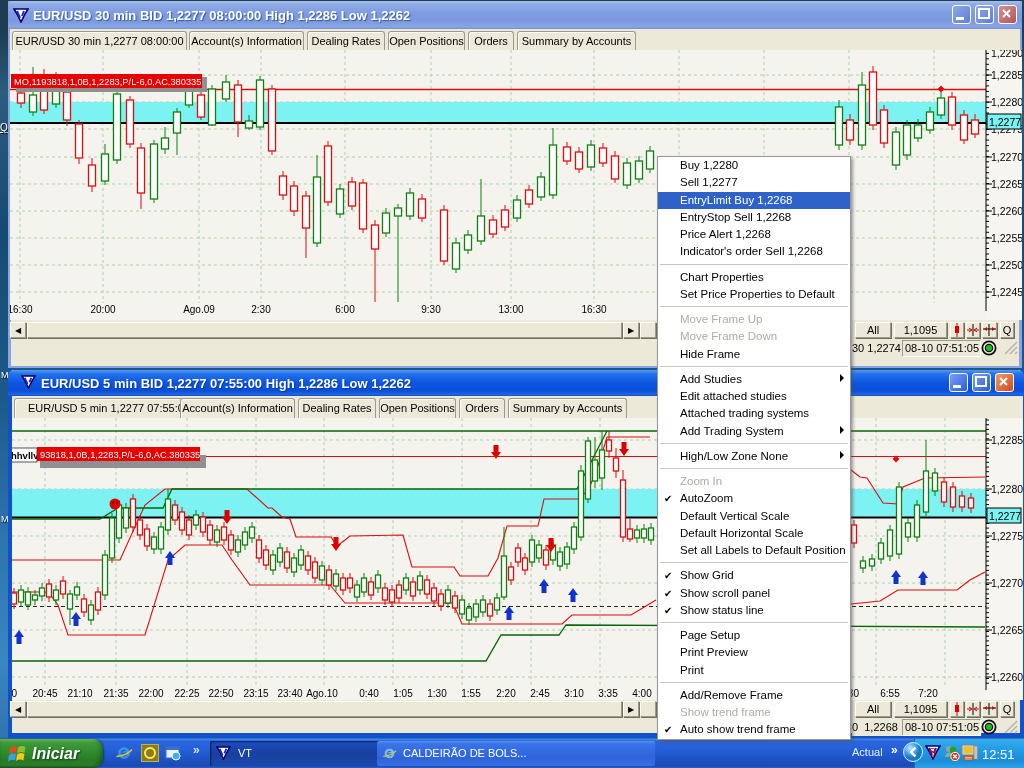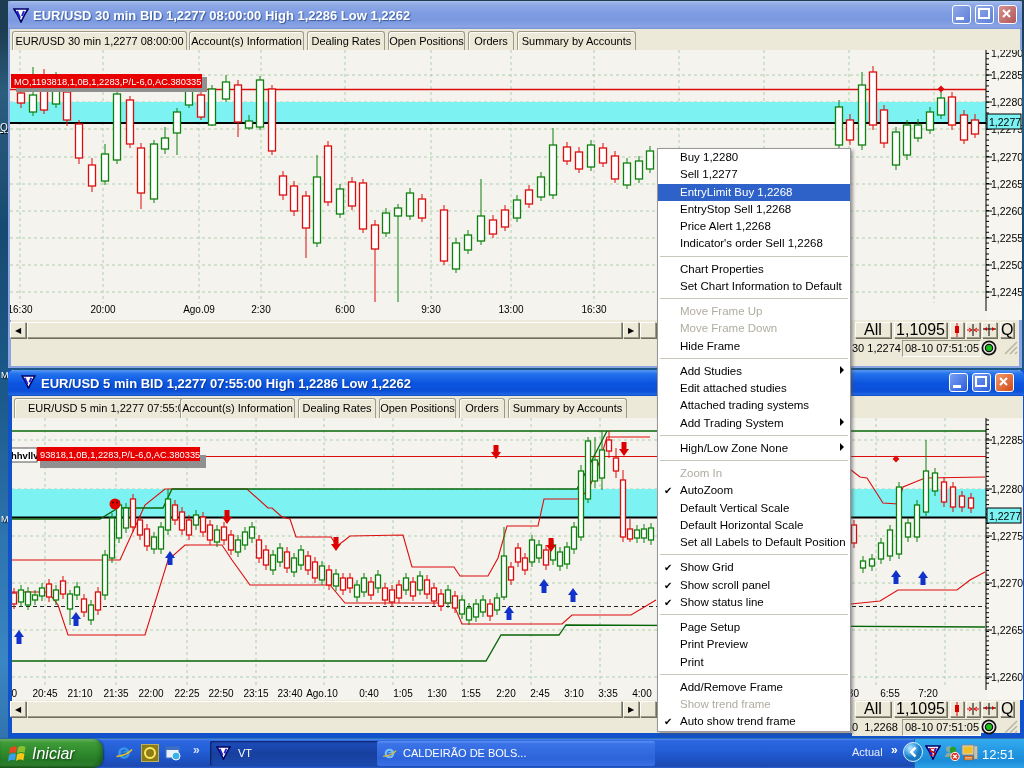--- a/index.html
+++ b/index.html
@@ -20,41 +20,41 @@
 #w2frame{left:8px;top:370px;width:1016px;height:368px;background:#ece9d8;
  border-left:4px solid #0f52cc;border-right:4px solid #0f52cc;border-bottom:5px solid #0f52cc}
 #w2title{left:8px;top:370px;width:1016px;height:26px;border-radius:6px 6px 0 0;
  background:linear-gradient(180deg,#5a96f2 0%,#2272ec 15%,#0c55e0 50%,#0a4fd8 80%,#2268e4 96%,#0840b0 100%)}
 .tabbar{background:#ece9d8}
 .tab{position:absolute;top:2px;height:20px;background:#ece9d8;border:1px solid #9c9a8a;
  border-bottom:none;border-radius:3px 3px 0 0;font-size:11px;color:#000;text-align:center;
  padding-top:3px;white-space:nowrap;box-shadow:inset 1px 1px 0 #fdfcf8}
 .btn3d{position:absolute;background:#ece9d8;border:1px solid #fff;
  border-right-color:#9c9a8a;border-bottom-color:#9c9a8a;box-shadow:1px 1px 0 #71705f;
- font-size:16px;color:#000;text-align:center}
+ font-size:11px;color:#000;text-align:center}
 .sunk{position:absolute;background:#ece9d8;border:1px solid #9c9a8a;border-right-color:#fff;
  border-bottom-color:#fff;font-size:12px;color:#000}
 
-#menu{left:657px;top:148px;width:194px;background:#fff;border:1px solid #99979a;
+#menu{left:657px;top:156px;width:194px;background:#fff;border:1px solid #99979a;
  box-shadow:2px 2px 3px rgba(80,80,80,.55);font-size:11.5px;color:#000;z-index:50}
 .mi{height:17.25px;line-height:17.25px;padding-left:22px;position:relative;white-space:nowrap}
 .mi.dis{color:#b0aca0}
 .mi.hl{background:#2e62c8;color:#fff}
 .mi .chk{position:absolute;left:6px;top:0px;font-size:10px;color:#000}
 .mi .sub{position:absolute;right:6px;top:3px;width:0;height:0;border-left:4px solid #000;
  border-top:4px solid transparent;border-bottom:4px solid transparent}
 .msep{height:8px;position:relative}
 .msep div{position:absolute;left:2px;right:2px;top:3px;height:1px;background:#c9c7ba}
 
 #taskbar{left:0;top:739px;width:1024px;height:29px;
  background:linear-gradient(180deg,#4b8af7 0%,#2d66e0 6%,#2460d8 35%,#1d50c0 77%,#1b49ae 93%,#2a5fd0 100%)}
 #startbtn{position:absolute;left:0;top:0;width:103px;height:29px;border-radius:0 10px 10px 0;
  background:linear-gradient(180deg,#70b565 0%,#3f9c38 12%,#2f8b2d 45%,#267a26 75%,#348834 92%,#1d651d 100%);
  box-shadow:inset -2px -2px 4px rgba(0,40,0,.4), 1px 0 2px rgba(0,0,0,.4);
- color:#fff;font-size:16px;font-weight:normal;font-style:italic;line-height:29px;text-shadow:1px 1px 2px rgba(0,0,0,.5)}
+ color:#fff;font-size:16px;font-weight:bold;font-style:italic;line-height:29px;text-shadow:1px 1px 2px rgba(0,0,0,.5)}
 .taskbtn{position:absolute;top:2px;height:25px;border-radius:2px;color:#fff;font-size:11px;
  line-height:25px;white-space:nowrap;overflow:hidden}
 #tray{position:absolute;left:914px;top:0;width:110px;height:29px;
  background:linear-gradient(180deg,#35abee 0%,#2399e4 40%,#1b8cd8 75%,#2ea2e8 100%);
  border-left:1px solid #1668a8}
 .qlicon{position:absolute;top:5px;width:18px;height:18px;font-size:14px;text-align:center;line-height:18px}
 </style></head>
 <body>
 <div id="desktop" class="abs"></div>
 <div class="abs" style="left:1px;top:514px;color:#fff;font-size:9px;text-shadow:1px 1px 1px #000">M</div>
@@ -782,21 +782,21 @@
     <div class="mi">Buy 1,2280</div>
     <div class="mi">Sell 1,2277</div>
     <div class="mi hl">EntryLimit Buy 1,2268</div>
     <div class="mi">EntryStop Sell 1,2268</div>
     <div class="mi">Price Alert 1,2268</div>
     <div class="mi">Indicator's order Sell 1,2268</div>
     <div class="msep">
       <div></div>
     </div>
     <div class="mi">Chart Properties</div>
-    <div class="mi">Set Chart Information to Default</div>
+    <div class="mi">Set Price Properties to Default</div>
     <div class="msep">
       <div></div>
     </div>
     <div class="mi dis">Move Frame Up</div>
     <div class="mi dis">Move Frame Down</div>
     <div class="mi">Hide Frame</div>
     <div class="msep">
       <div></div>
     </div>
     <div class="mi">Add Studies<span class="sub"></span></div>

